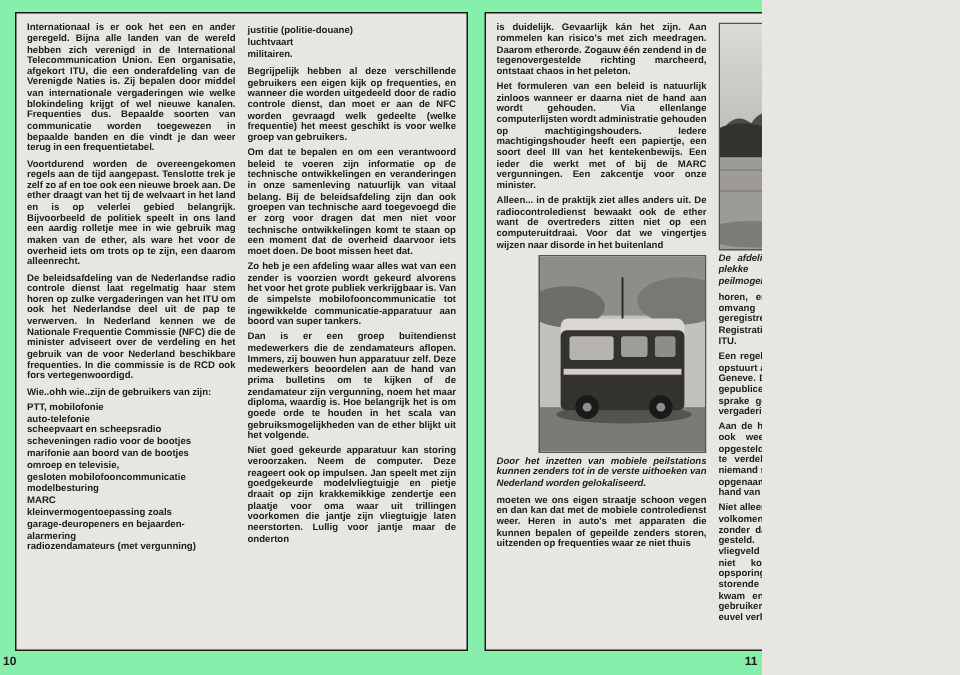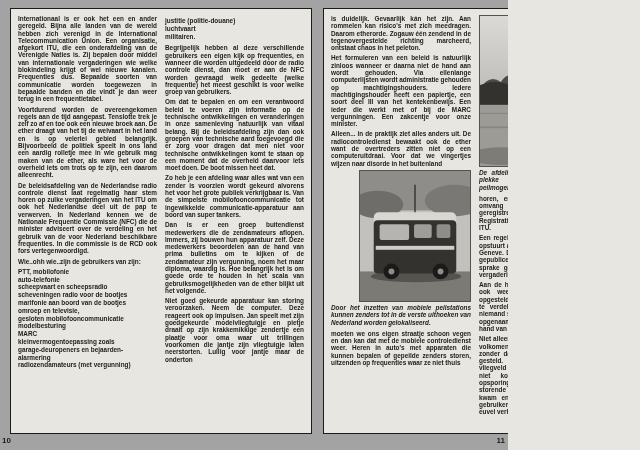--- a/index.html
+++ b/index.html
@@ -1,18 +1,18 @@
 <!DOCTYPE html>
 <html><head>
 <meta charset="utf-8">
 <style>
   * { box-sizing: border-box; margin: 0; padding: 0; }
   html, body { width: 640px; height: 450px; }
   body { font-family: "Liberation Sans", sans-serif; background: #e8e6e1; }
-  .scan { position: relative; width: 508px; height: 450px; background: #a3a3a3; overflow: hidden; }
+  .scan { position: relative; width: 508px; height: 450px; background: #86efac; overflow: hidden; }
 
   .page { position: absolute; top: 8px; height: 426px; border: 1.5px solid #1c1b18; background: #e8e6e1; display: flex; gap: 8px; padding: 6px 7px; }
   .page-left { left: 10px; width: 302px; }
   .page-right { left: 323px; width: 308px; }
 
   .col { overflow: hidden; height: 100%; }
   .page-left .col { flex: 1 1 0; }
   .page-right .col-a { flex: 0 0 140px; }
   .page-right .col-b { flex: 1 1 0; }
 

